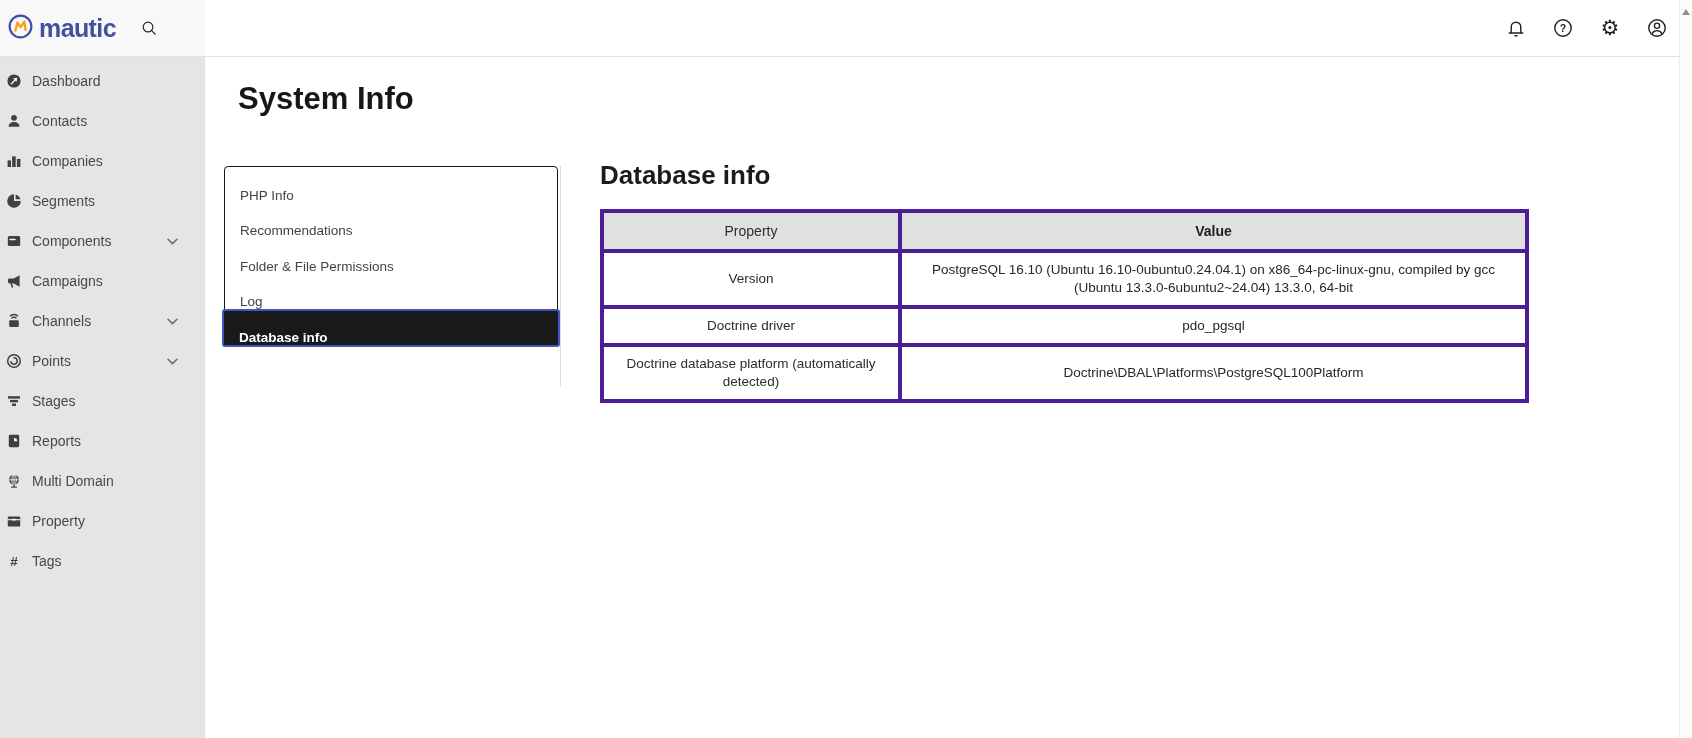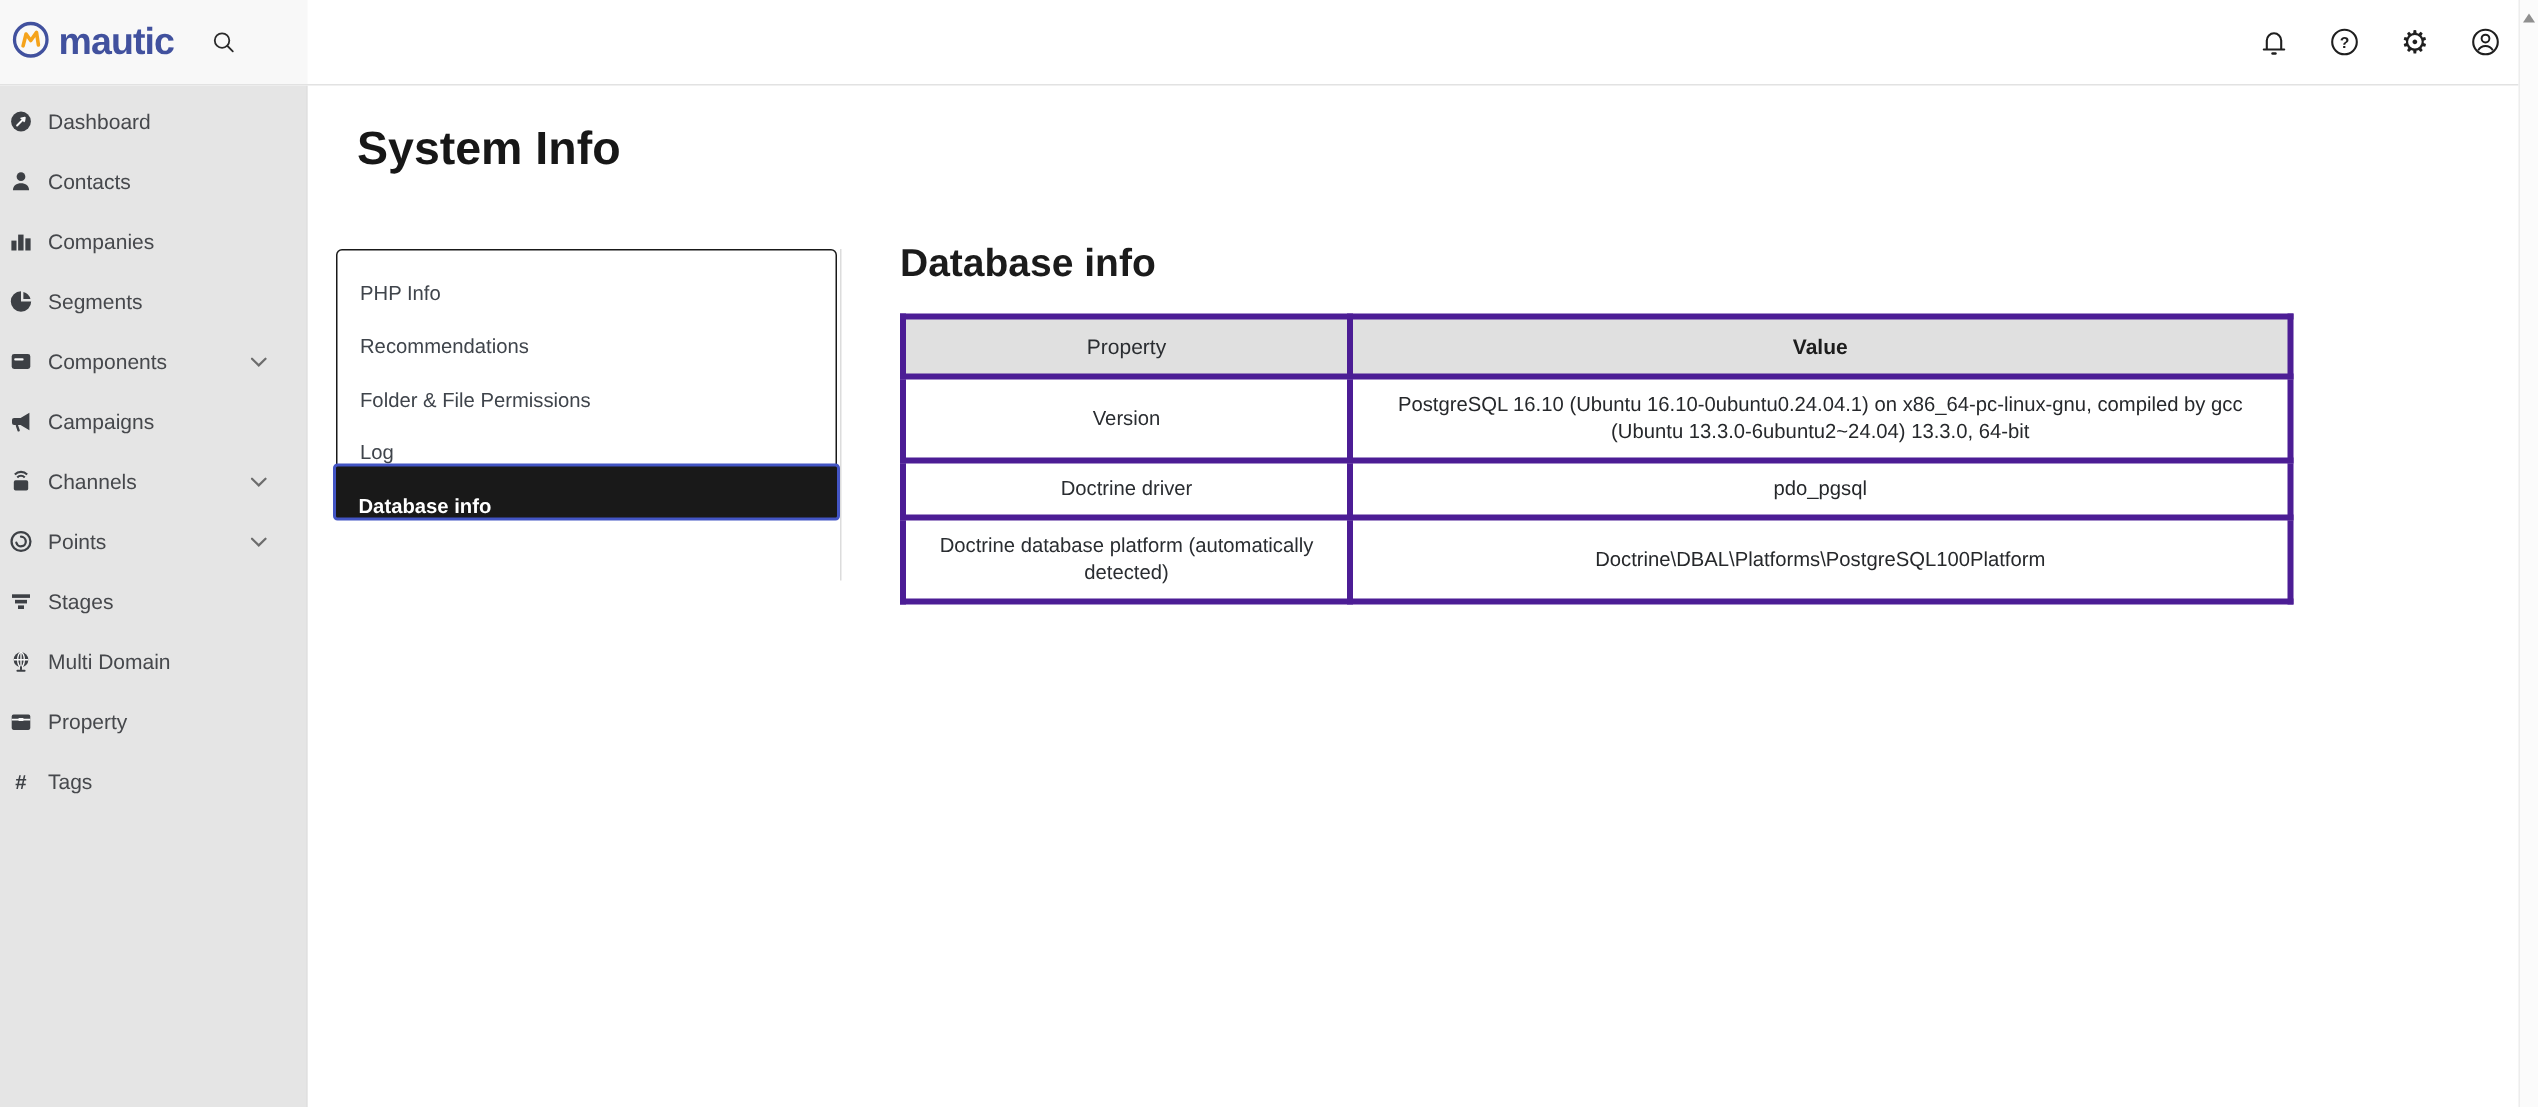--- a/index.html
+++ b/index.html
@@ -221,20 +221,29 @@
           <rect x="2" y="3.2" width="12" height="2.4" fill="#3d4045"></rect>
           <rect x="4" y="6.9" width="8" height="2.4" fill="#3d4045"></rect>
           <rect x="6" y="10.6" width="4" height="2.4" fill="#3d4045"></rect>
         </svg>
       </span>
       <span class="nav-label">Stages</span>
     </div>
     <div class="nav-item">
       <span class="nav-icon">
         <svg width="16" height="16" viewBox="0 0 16 16">
+          <rect x="2.8" y="1.8" width="10.4" height="12.4" rx="1.4" fill="#3d4045"></rect>
+          <path d="M8 8.2 V5 a3.2 3.2 0 0 1 3.2 3.2 Z" fill="#f8f8f8"></path>
+        </svg>
+      </span>
+      <span class="nav-label">Reports</span>
+    </div>
+    <div class="nav-item">
+      <span class="nav-icon">
+        <svg width="16" height="16" viewBox="0 0 16 16">
           <circle cx="8" cy="6.8" r="4.9" fill="#3d4045"></circle>
           <path d="M3.1 6.8 h9.8 M8 1.9 v9.8" stroke="#f8f8f8" stroke-width="0.9"></path>
           <ellipse cx="8" cy="6.8" rx="2.2" ry="4.9" fill="none" stroke="#f8f8f8" stroke-width="0.9"></ellipse>
           <path d="M8 11.7 v1.5 M5.6 14.1 h4.8" stroke="#3d4045" stroke-width="1.3" stroke-linecap="round"></path>
         </svg>
       </span>
       <span class="nav-label">Multi Domain</span>
     </div>
     <div class="nav-item">
       <span class="nav-icon">

